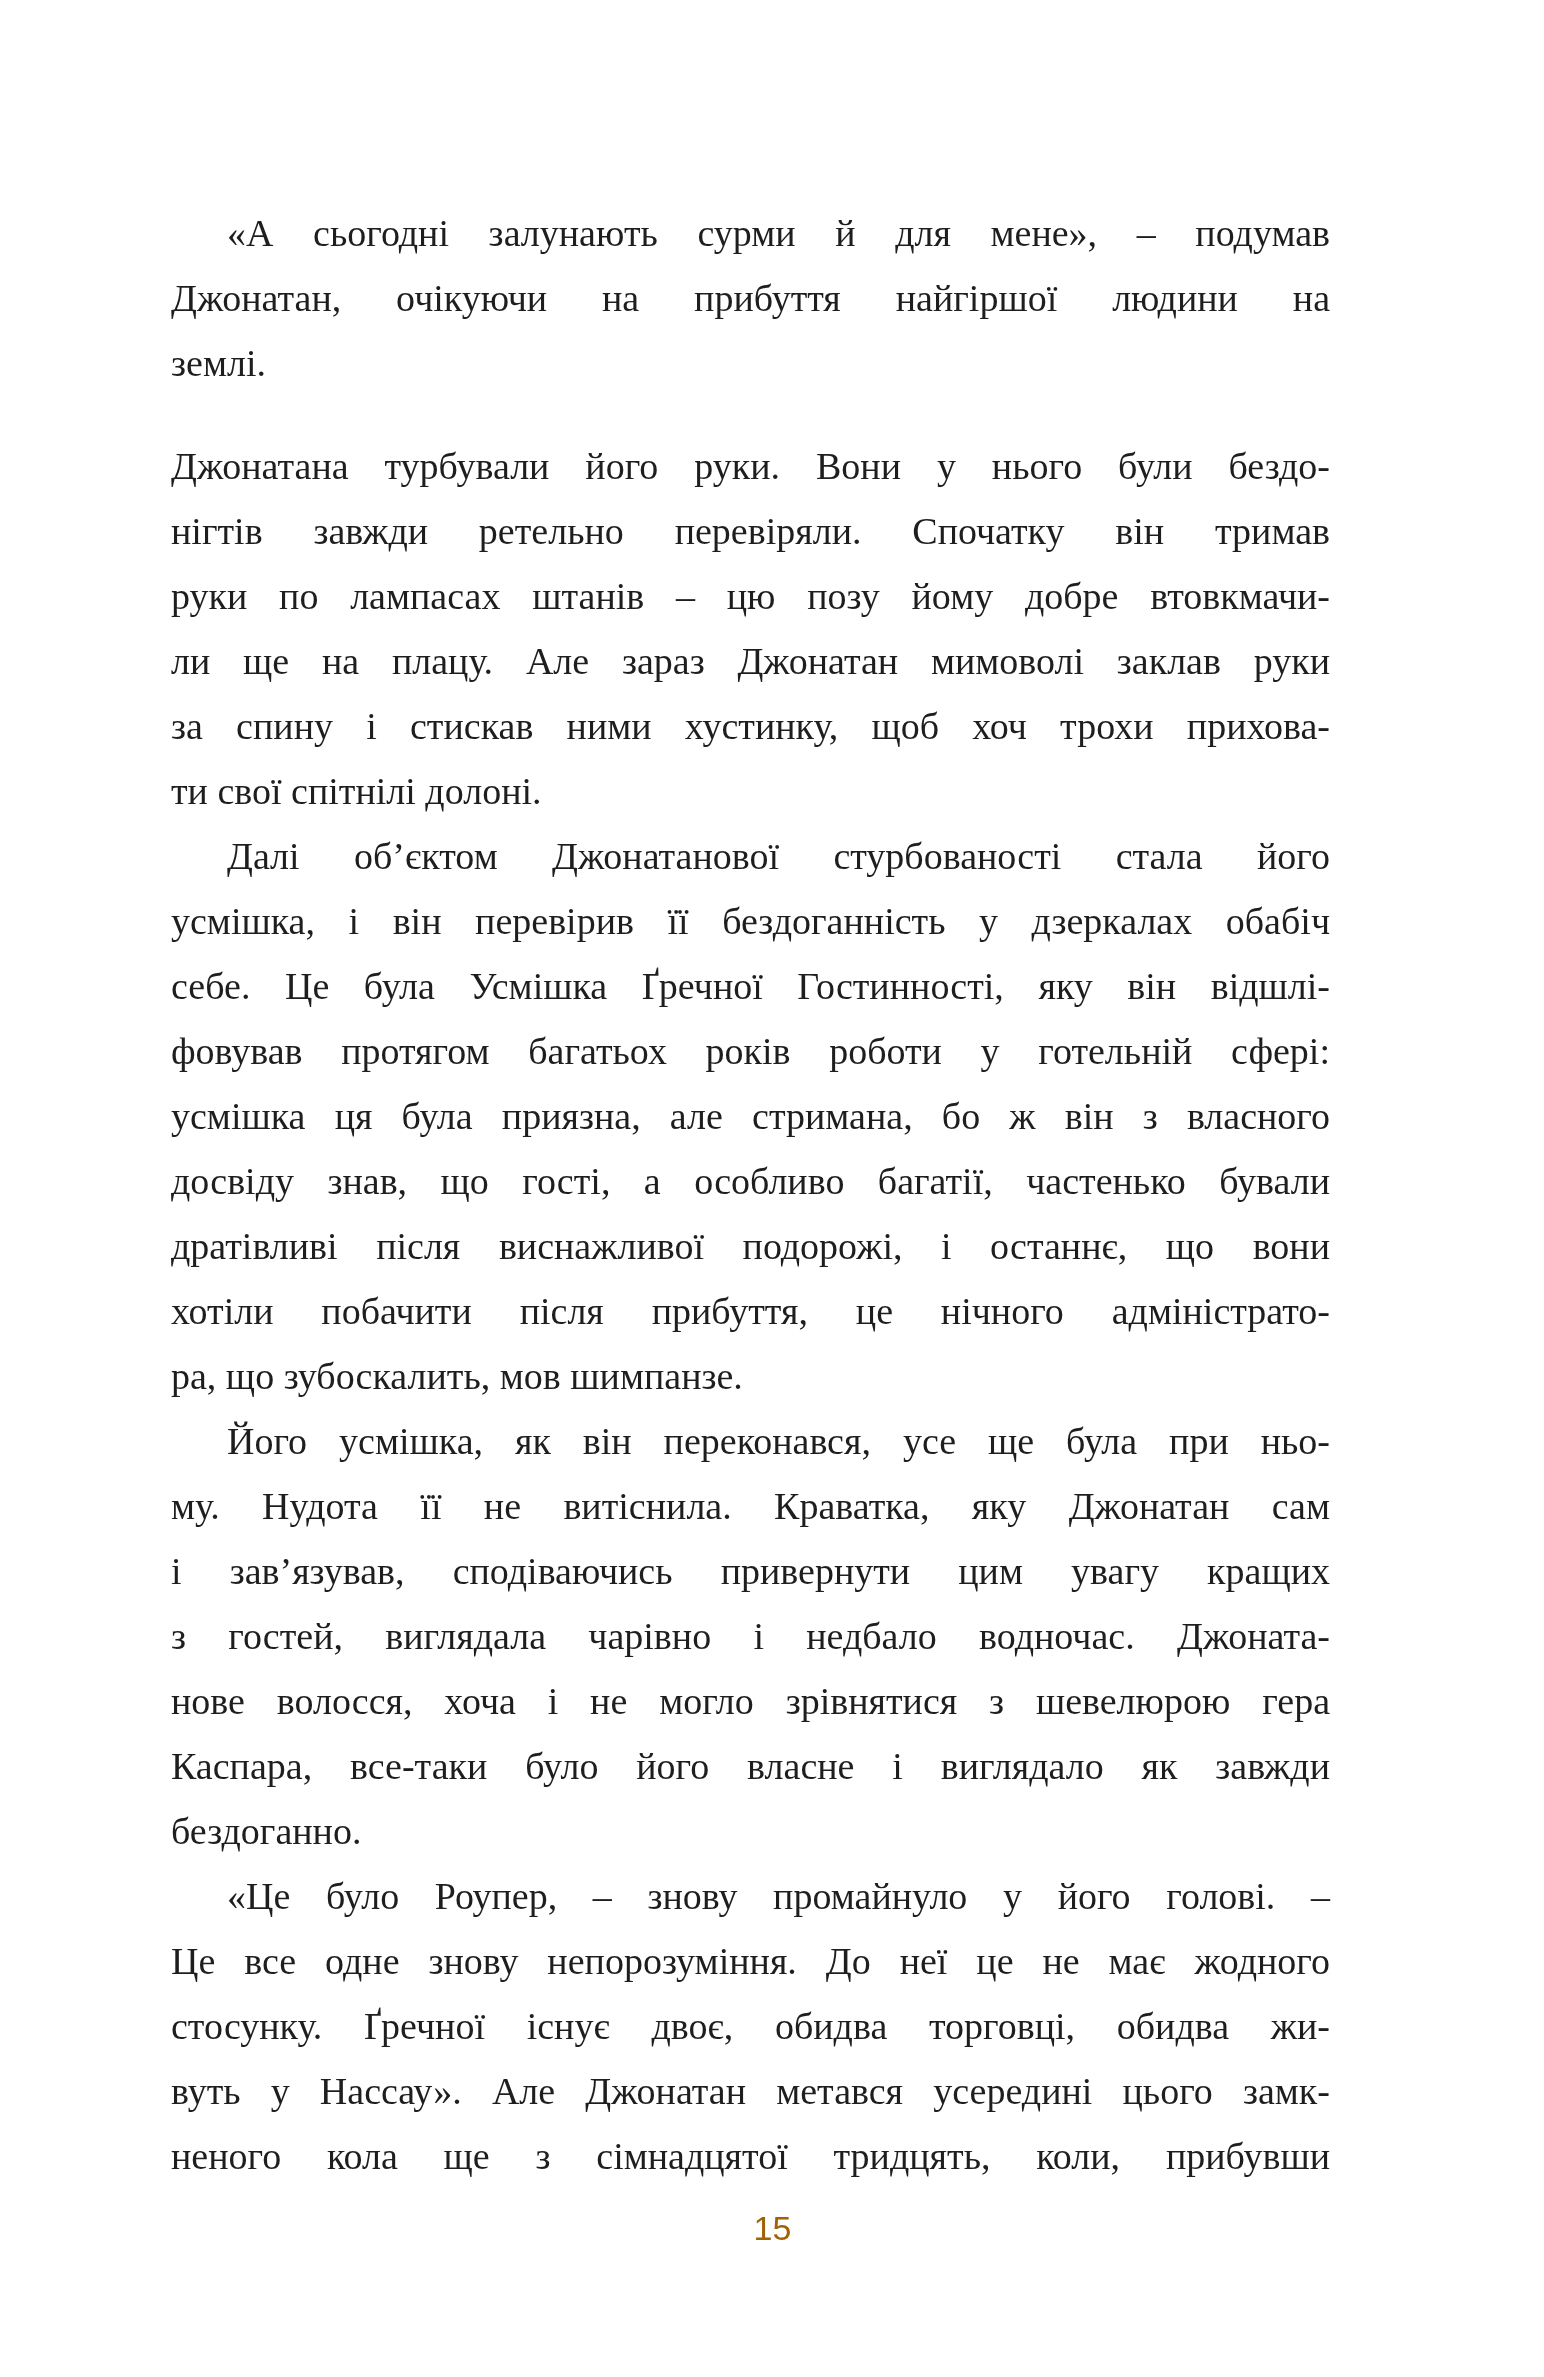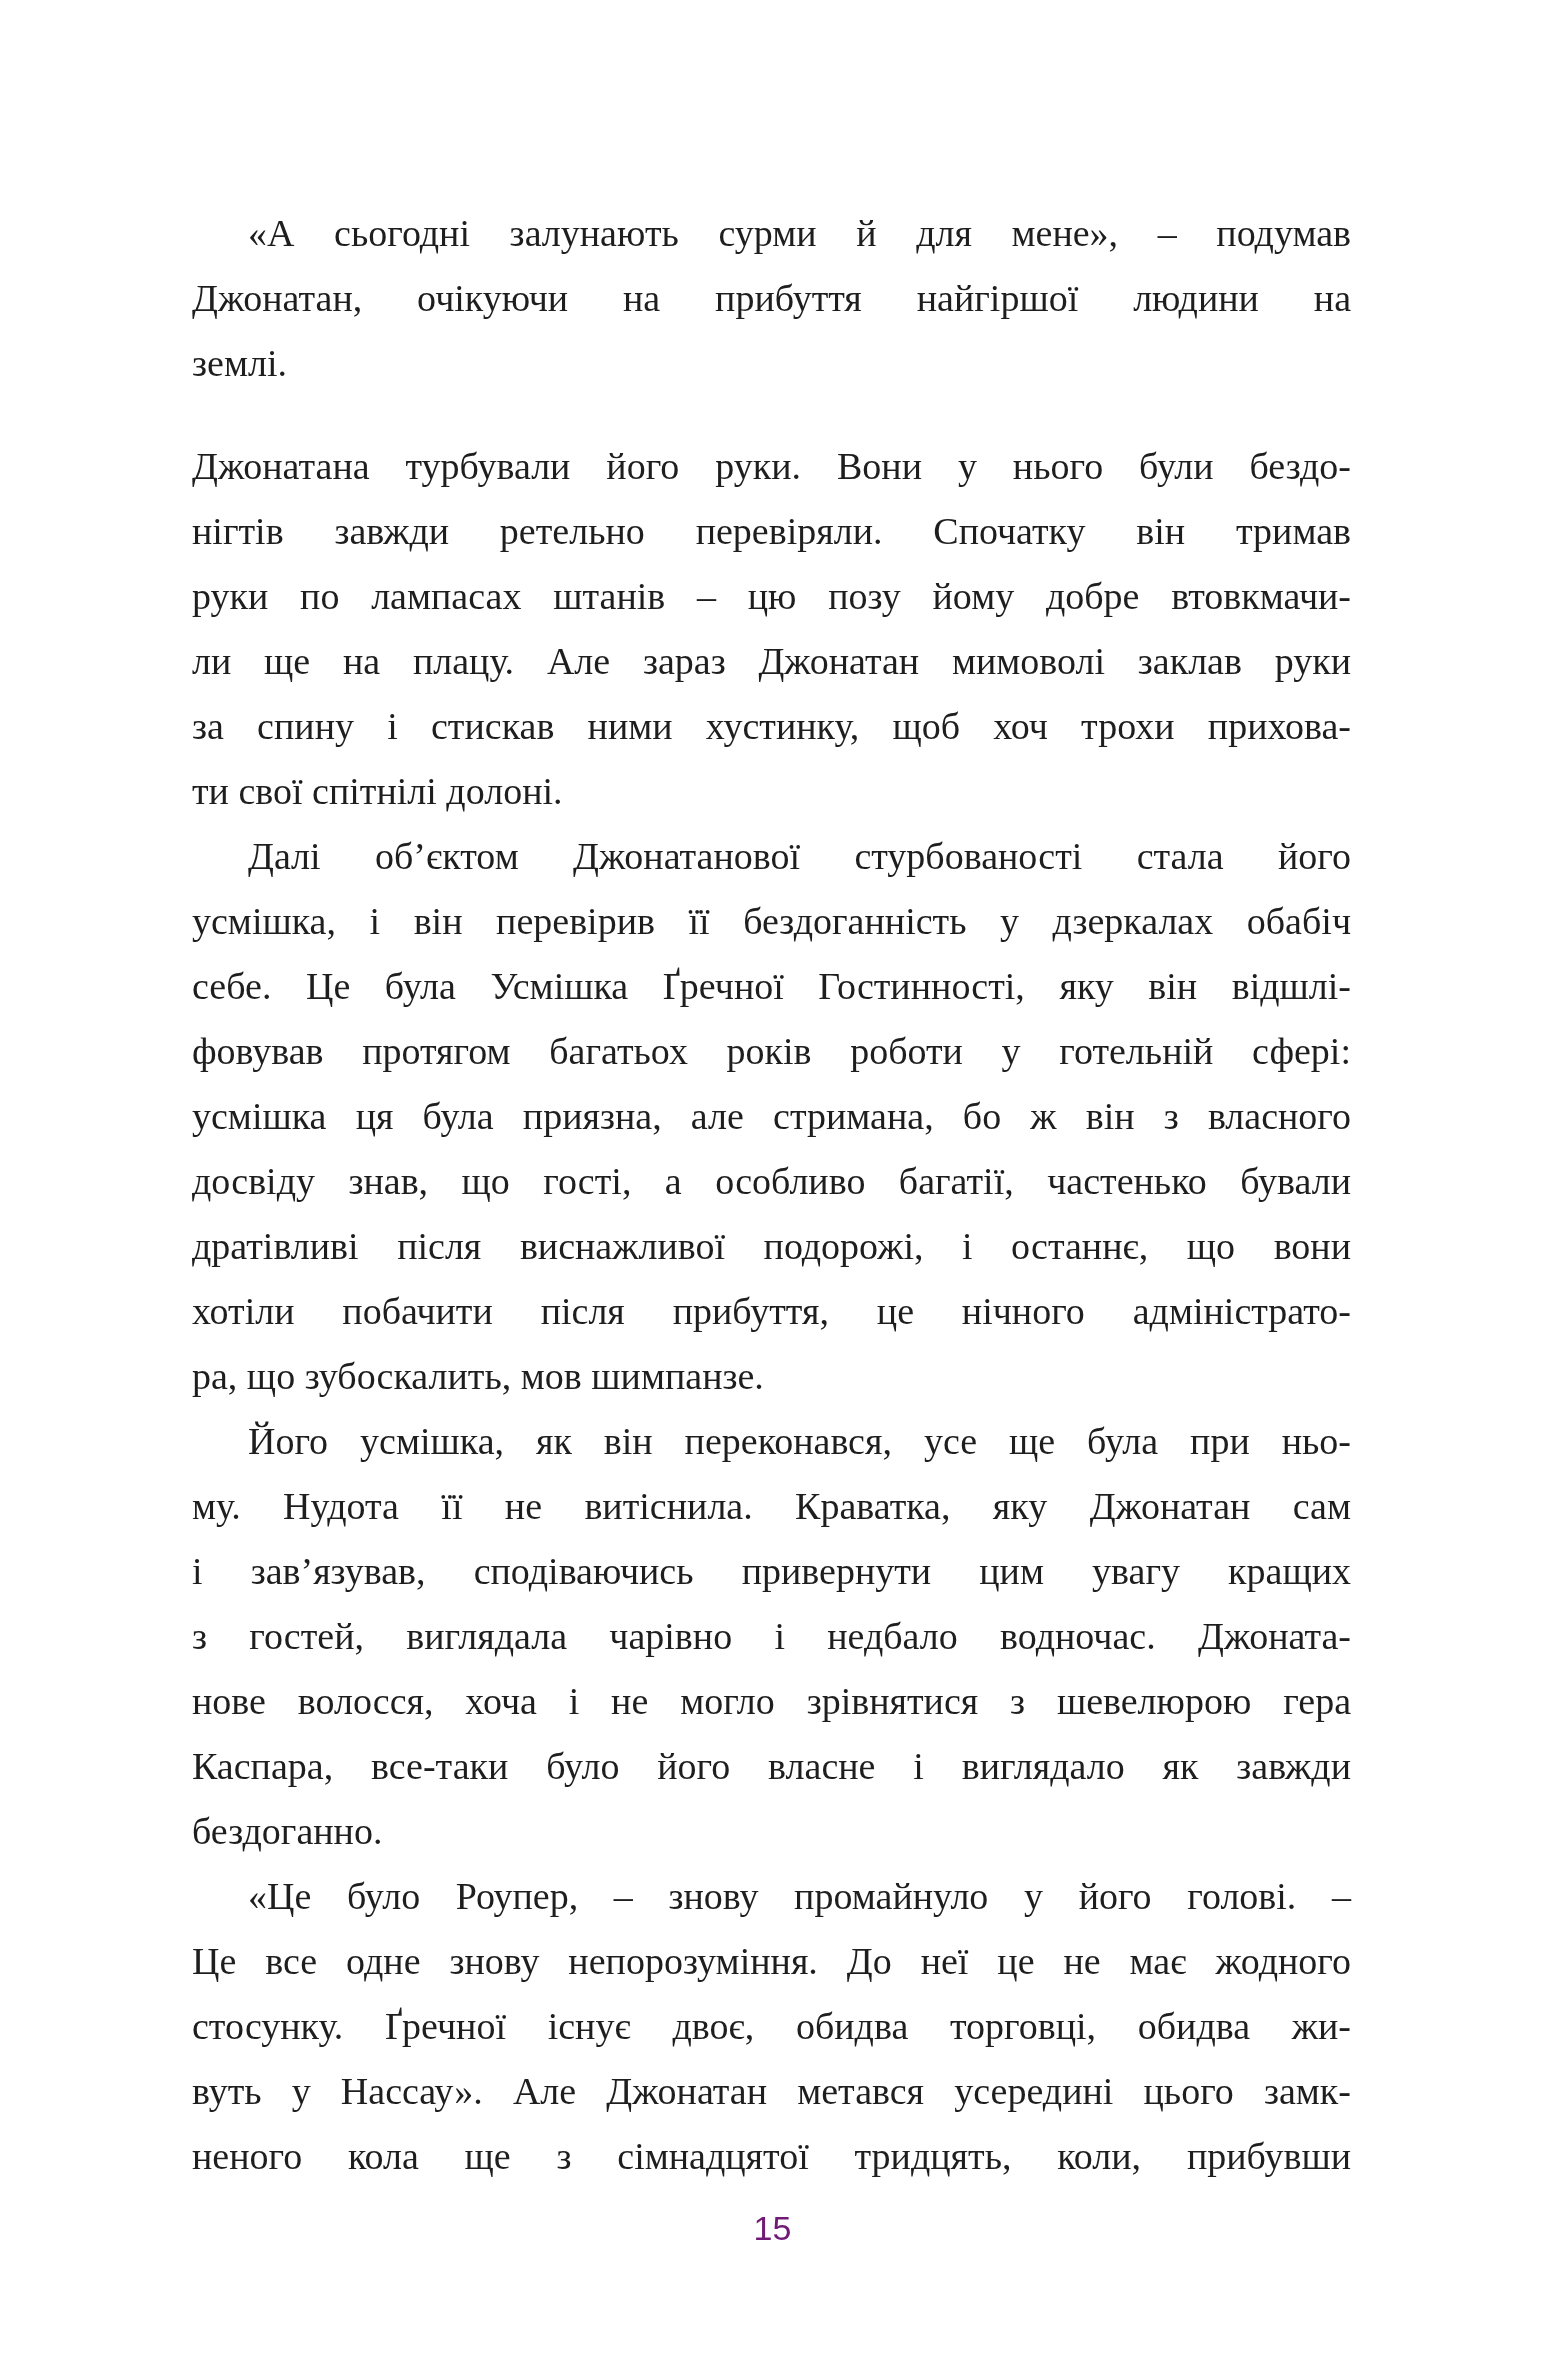--- a/index.html
+++ b/index.html
@@ -1,32 +1,32 @@
 <!DOCTYPE html>
 <html style="font-size:13px"><head>
 <meta charset="utf-8">
 <style>
   html, body { margin: 0; padding: 0; background: #ffffff; }
   body { width: 1545px; height: 2377px; position: relative; overflow: hidden; }
   .page {
-    position: absolute; left: 192px; top: 201px; width: 1159px;
+    position: absolute; left: 171px; top: 201px; width: 1159px;
     font-family: "Liberation Serif", "DejaVu Serif", serif;
     font-size: 38px; line-height: 65px; color: #1e1e1e;
     text-align: justify;
   }
   .para { margin: 0; text-indent: 56px; }
   .para.gap-after { margin-bottom: 38px; }
   .line { display: block; white-space: nowrap; text-align-last: justify; text-align: justify; }
   .line.last { text-align-last: left; }
   .line.first { padding-left: 56px; }
   .para .line { text-indent: 0; }
   .page-number {
     position: absolute; left: 0; width: 1545px; top: 2209px; text-align: center;
     font-family: "Liberation Sans", "DejaVu Sans", sans-serif;
-    font-size: 34px; color: #701a75;
+    font-size: 34px; color: #a16207;
   }
 </style>
 </head>
 <body>
 
 <div class="page">
   <div class="para gap-after">
     <span class="line first">«А сьогодні залунають сурми й для мене», – подумав</span>
     <span class="line">Джонатан, очікуючи на прибуття найгіршої людини на</span>
     <span class="line last">землі.</span>

